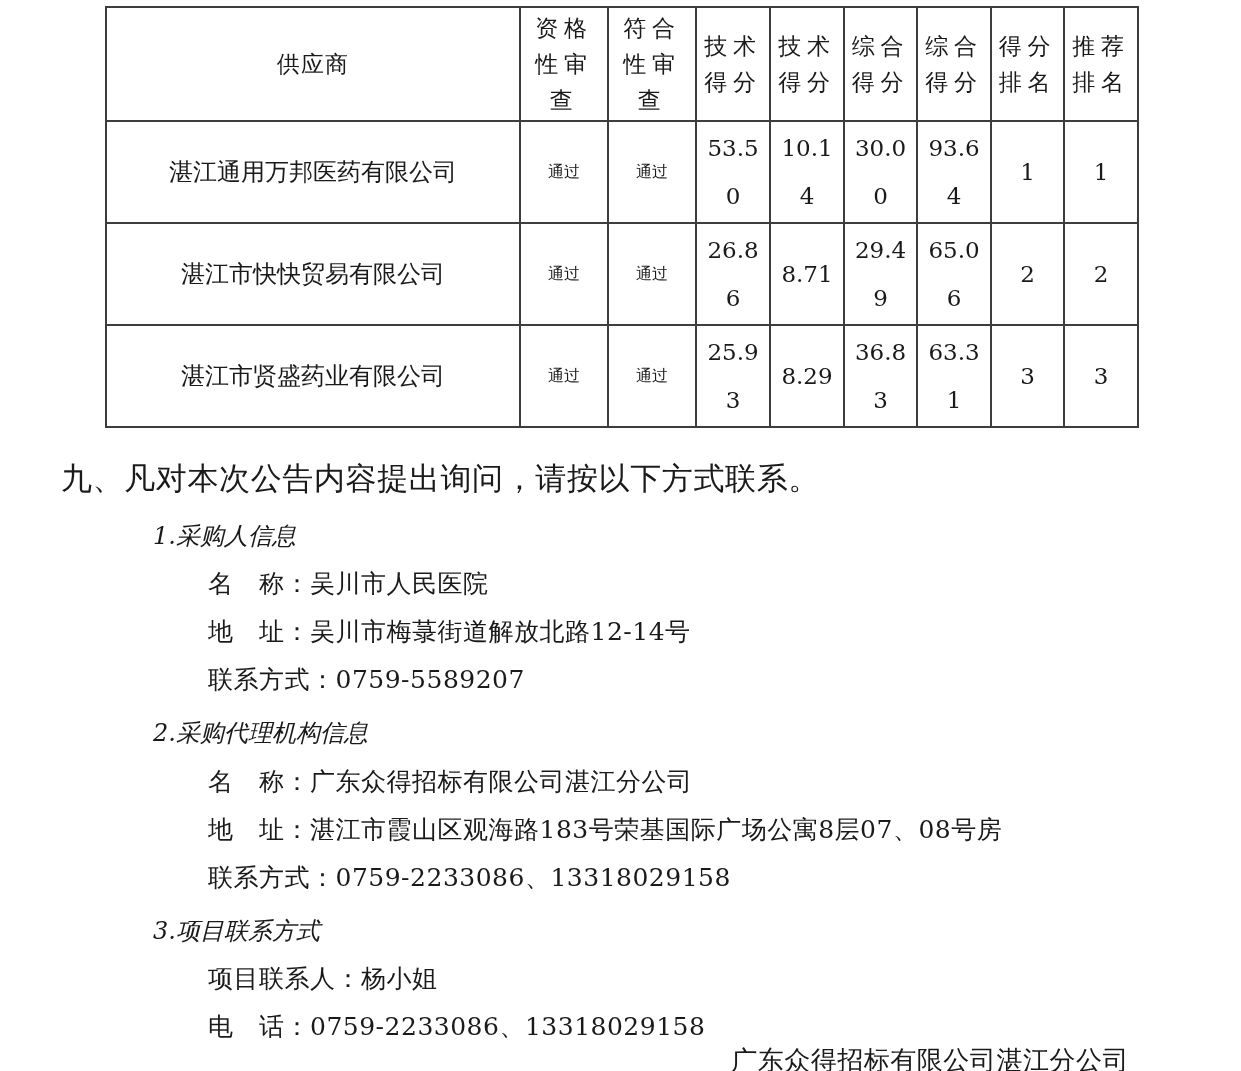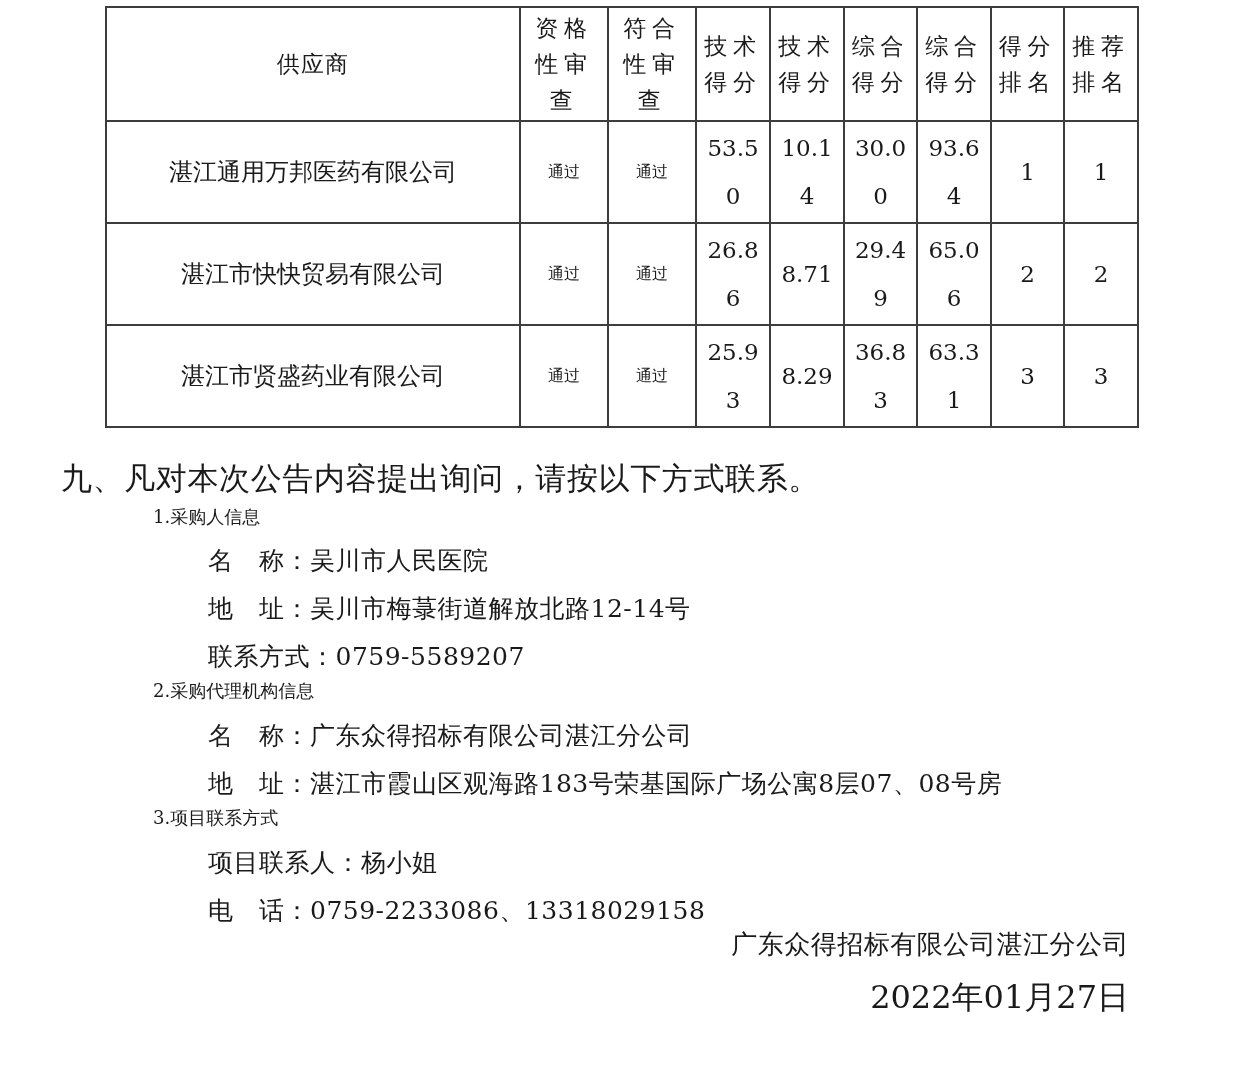--- a/index.html
+++ b/index.html
@@ -53,23 +53,24 @@
 
   
   .section-heading {
     margin: 33px 0 0 61px;
     font-size: 31px;
     line-height: 1.15;
     letter-spacing: 0.02em;
     white-space: nowrap;
   }
   .item-title {
-    margin: 10px 0 0 153px;
-    font-size: 18px;
+    margin: 26px 0 0 153px;
+    font-size: 24px;
     line-height: 1.15;
+    font-style: italic;
   }
   .detail-line {
     margin: 20px 16px 0 208px;
     font-size: 25px;
     line-height: 1.12;
     letter-spacing: 0.02em;
   }
   .signature {
     margin-top: 5px;
     padding-right: 112px;
@@ -159,20 +160,21 @@
     <div class="item-title">1.采购人信息</div>
     <div class="detail-line">名　称：吴川市人民医院</div>
     <div class="detail-line">地　址：吴川市梅菉街道解放北路12-14号</div>
     <div class="detail-line">联系方式：0759-5589207</div>
   </div>
 
   <div>
     <div class="item-title">2.采购代理机构信息</div>
     <div class="detail-line">名　称：广东众得招标有限公司湛江分公司</div>
     <div class="detail-line">地　址：湛江市霞山区观海路183号荣基国际广场公寓8层07、08号房</div>
+    <div class="detail-line">联系方式：0759-2233086、13318029158</div>
   </div>
 
   <div>
     <div class="item-title">3.项目联系方式</div>
     <div class="detail-line">项目联系人：杨小姐</div>
     <div class="detail-line">电　话：0759-2233086、13318029158</div>
   </div>
 
   <div class="signature">
     <div class="signature-company">广东众得招标有限公司湛江分公司</div>

